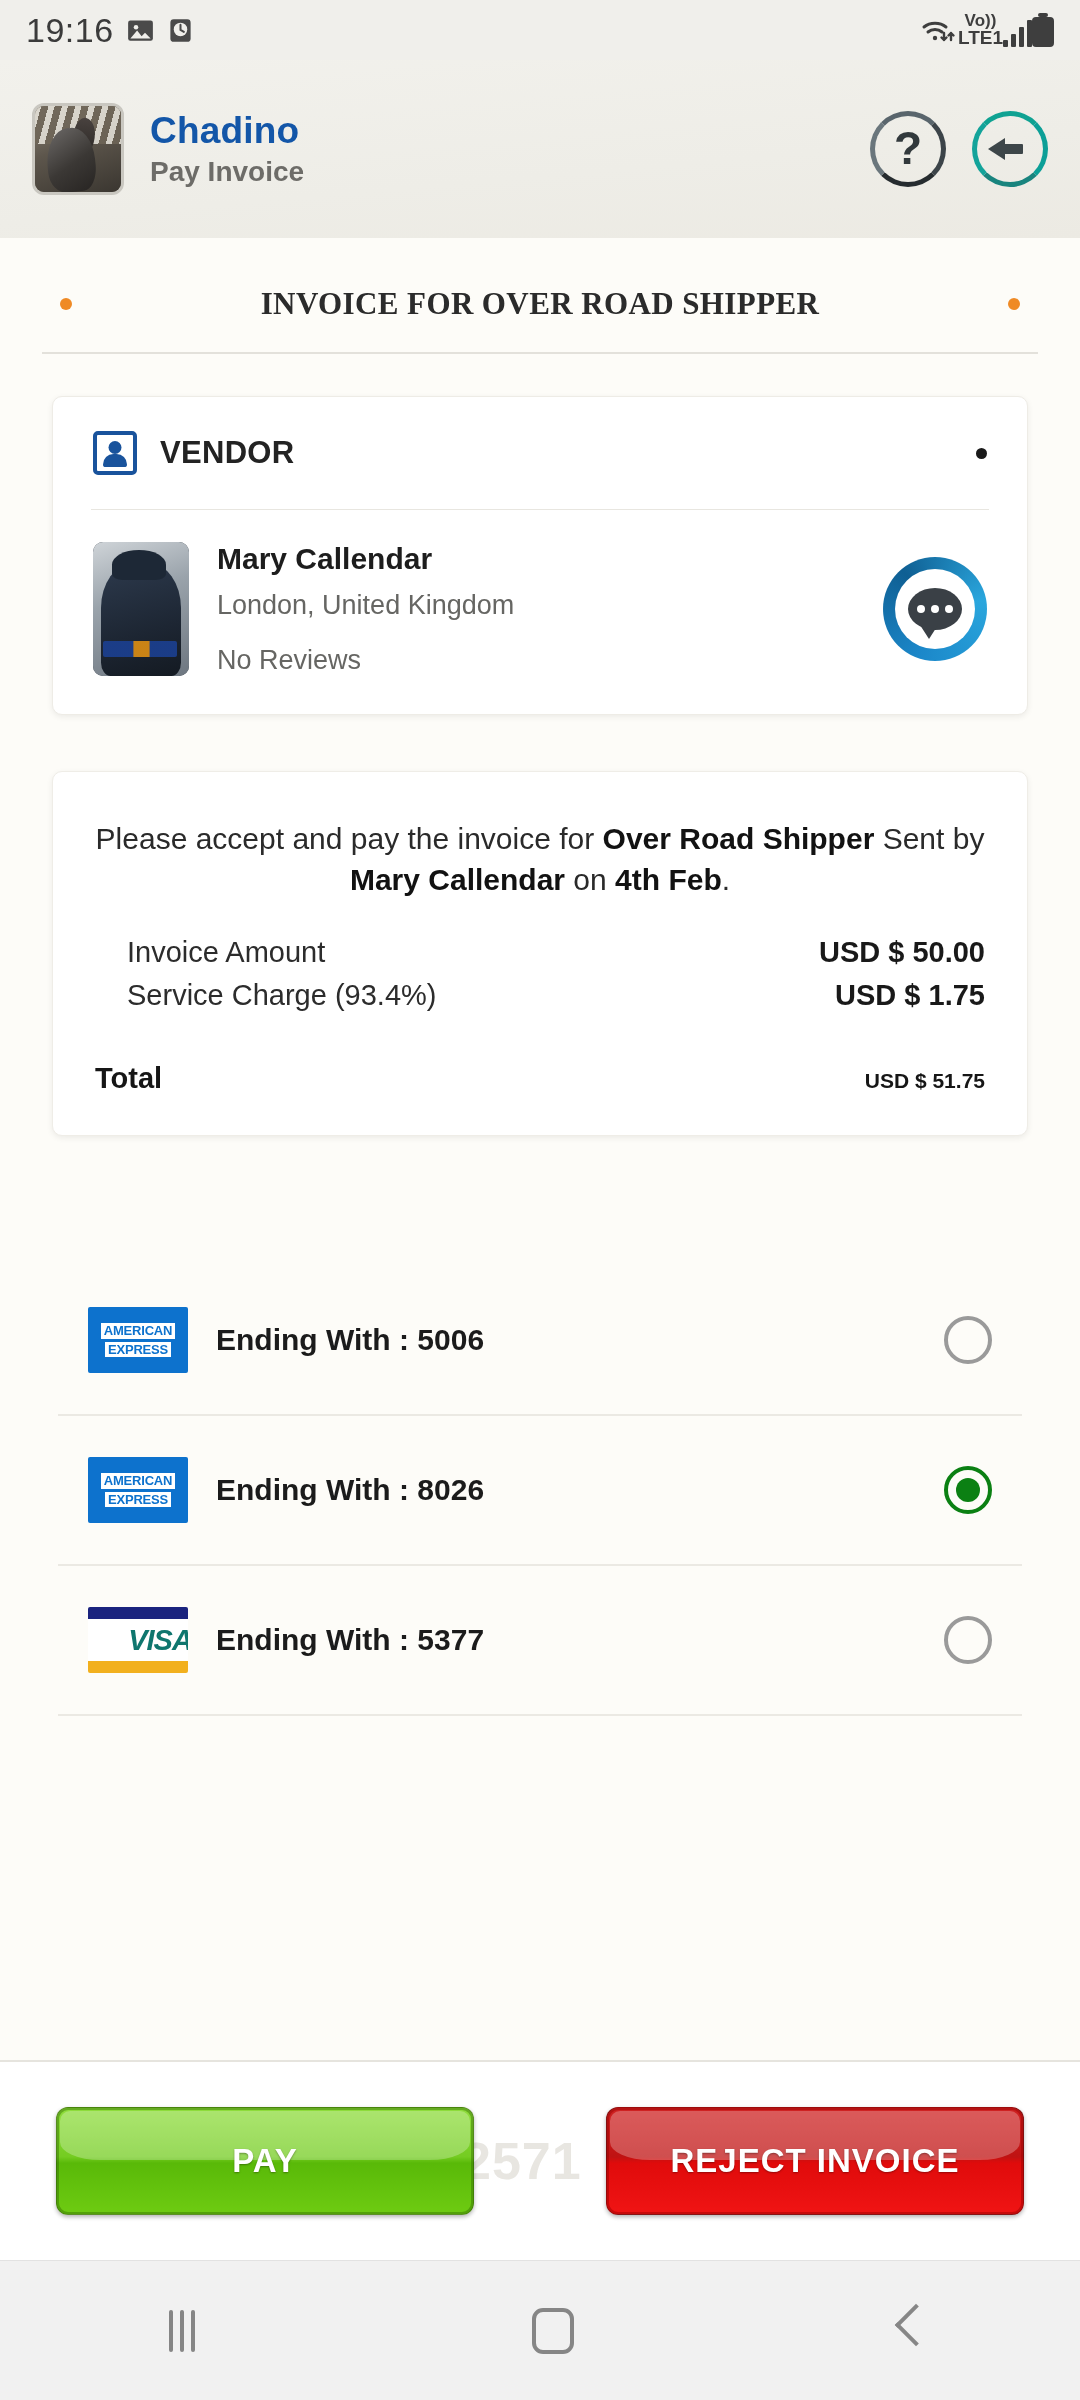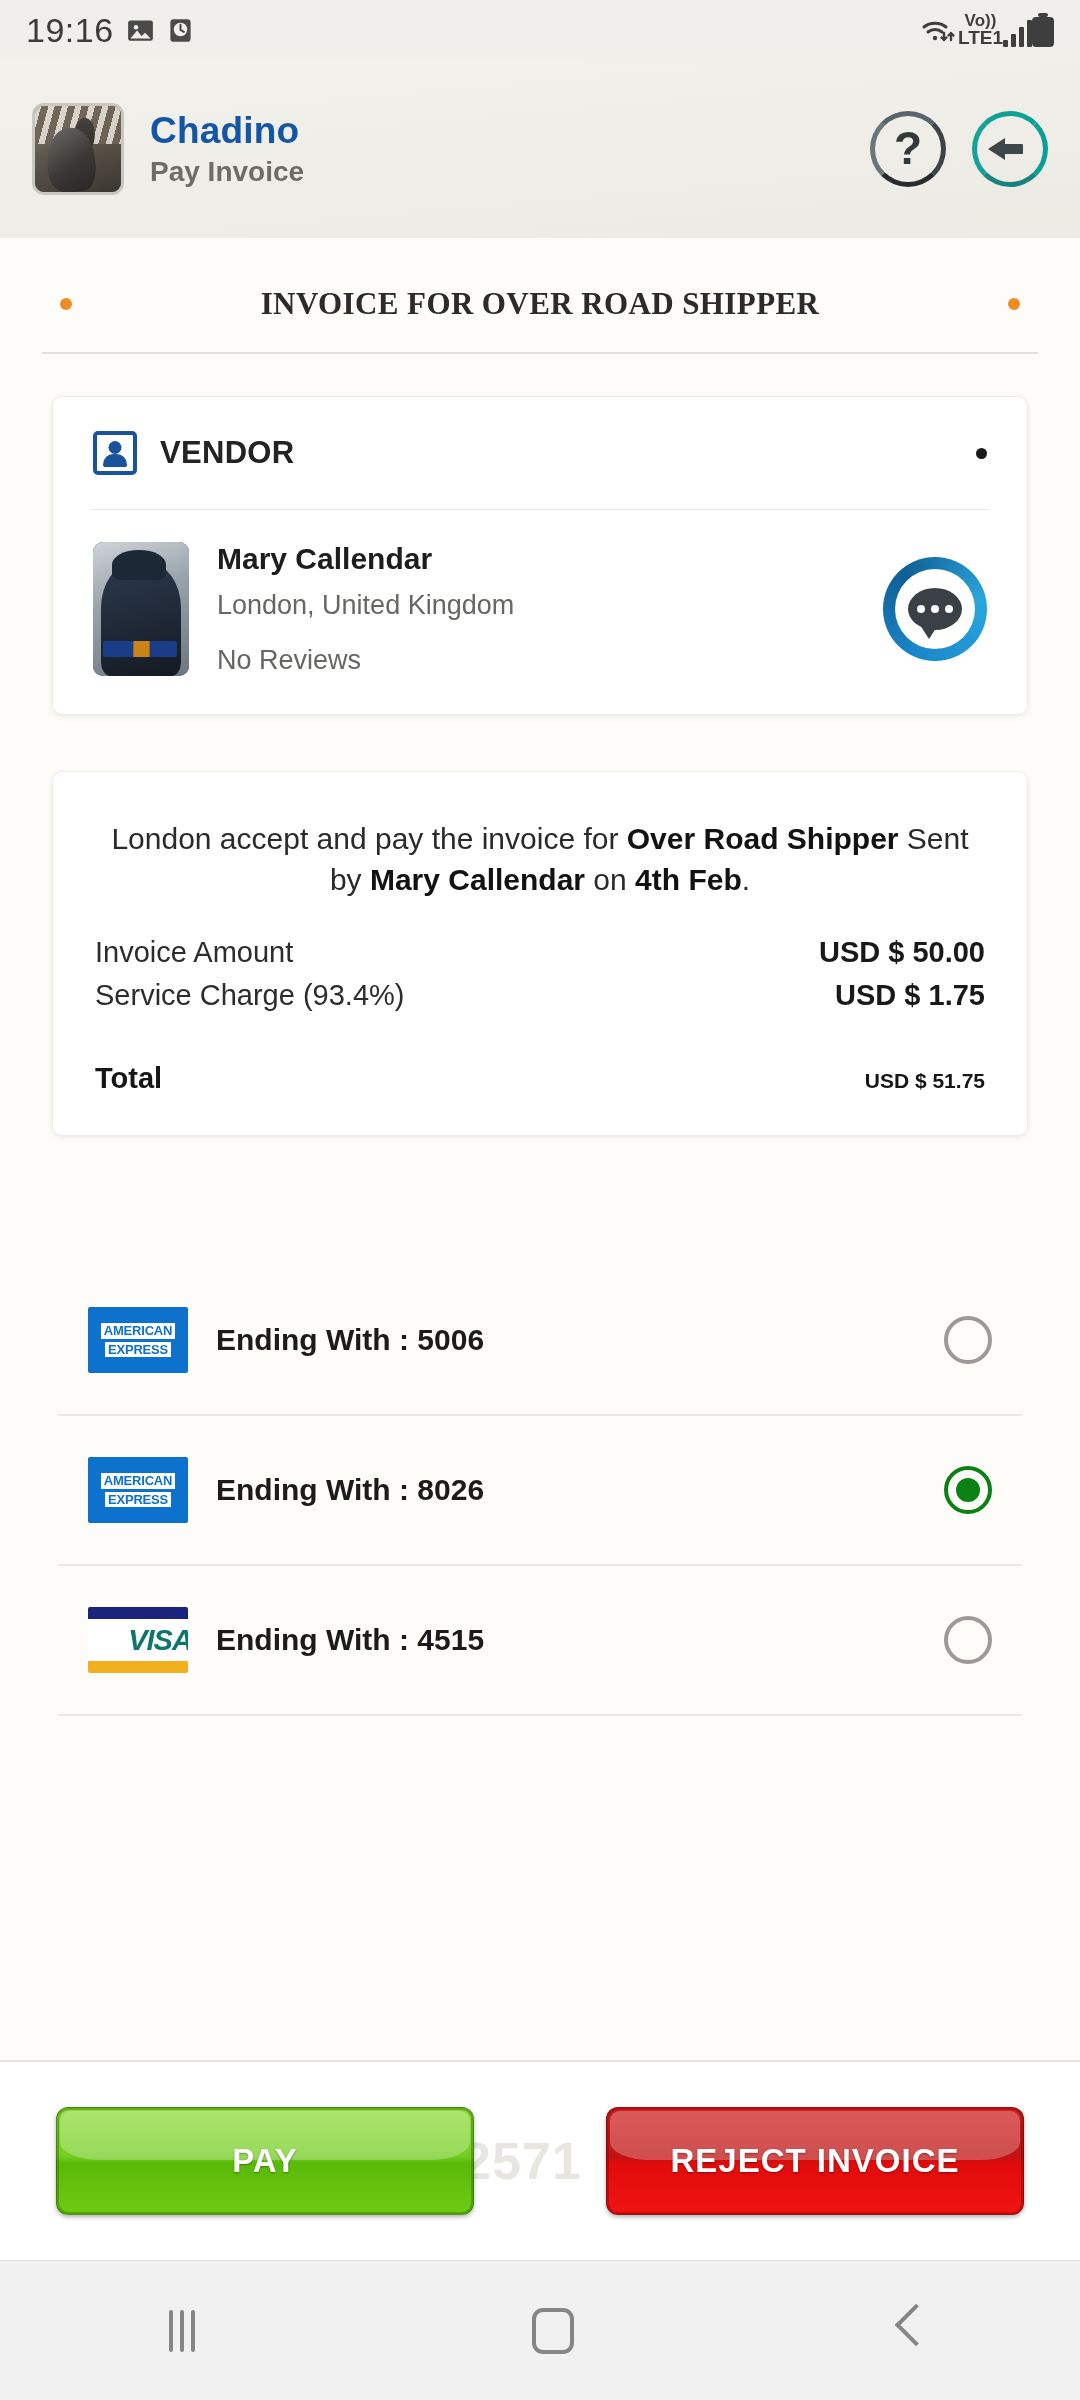--- a/index.html
+++ b/index.html
@@ -110,21 +110,21 @@
   .chat-inner{ width:80px;height:80px;border-radius:50%;background:#ffffff;display:flex;align-items:center;justify-content:center;}
   .bubble{ width:54px;height:42px;background:#3a4046;border-radius:50%;position:relative;display:flex;align-items:center;justify-content:center;gap:6px;}
   .bubble:after{content:"";position:absolute;left:12px;bottom:-9px;width:0;height:0;
     border-left:9px solid transparent;border-right:9px solid transparent;border-top:14px solid #3a4046;}
   .bubble i{width:8px;height:8px;border-radius:50%;background:#ffffff;display:block;}
 
   .msg-card{ margin:56px 52px 0; background:#ffffff; border:1px solid #efede7; border-radius:10px;
     box-shadow:0 2px 6px rgba(0,0,0,.07); padding:46px 42px 40px;}
   .msg{ font-size:30px; line-height:1.37; color:#2a2a2a; text-align:center;}
   .msg b{ font-weight:700; color:#121212;}
-  .amount-rows{ margin-top:36px;}
+  .amount-rows{ margin-top:36px;margin-left:32px;}
   .amt-row{ display:flex; justify-content:space-between; align-items:baseline; margin-bottom:10px;}
   .amt-label{ font-size:29px; color:#2c2c2c;}
   .amt-val{ font-size:29px; font-weight:700; color:#191919;}
   .total-row{ display:flex; justify-content:space-between; align-items:baseline; margin-top:50px;}
   .total-label{ font-size:29px; font-weight:700; color:#161616;}
   .total-val{ font-size:21px; font-weight:700; color:#161616;}
 
   
   .methods{ margin-top:130px;}
   .method{ display:flex; align-items:center; padding:0 88px; height:148px;}
@@ -270,21 +270,21 @@
               <i></i>
               <i></i>
               <i></i>
             </div>
         </div>
       </div>
     </div>
   </div>
 
   <div class="msg-card">
-    <div class="msg"><span>London accept and pay the invoice for </span><b>Over Road Shipper</b><span> Sent by </span><b>Mary Callendar</b><span> on </span><b>4th Feb</b><span>.</span></div>
+    <div class="msg"><span>Please accept and pay the invoice for </span><b>Over Road Shipper</b><span> Sent by </span><b>Mary Callendar</b><span> on </span><b>4th Feb</b><span>.</span></div>
     <div class="amount-rows">
         <div class="amt-row">
           <div class="amt-label">Invoice Amount</div>
           <div class="amt-val">USD $ 50.00</div>
         </div>
         <div class="amt-row">
           <div class="amt-label">Service Charge (93.4%)</div>
           <div class="amt-val">USD $ 1.75</div>
         </div>
       </div>
@@ -314,21 +314,21 @@
       </div>
       <div class="m-sep"></div>
       <div class="method">
         <div class="brand visa">
           <div class="top"></div>
           <div class="mid">
             <em>VISA</em>
           </div>
           <div class="bot"></div>
         </div>
-        <div class="method-label">Ending With : 4515</div>
+        <div class="method-label">Ending With : 5377</div>
         <div class="radio"></div>
       </div>
       <div class="m-sep"></div>
     </div>
 
 </div>
 
 <div class="actionbar">
   <div class="watermark">2571</div>
   <div class="btn btn-pay">

